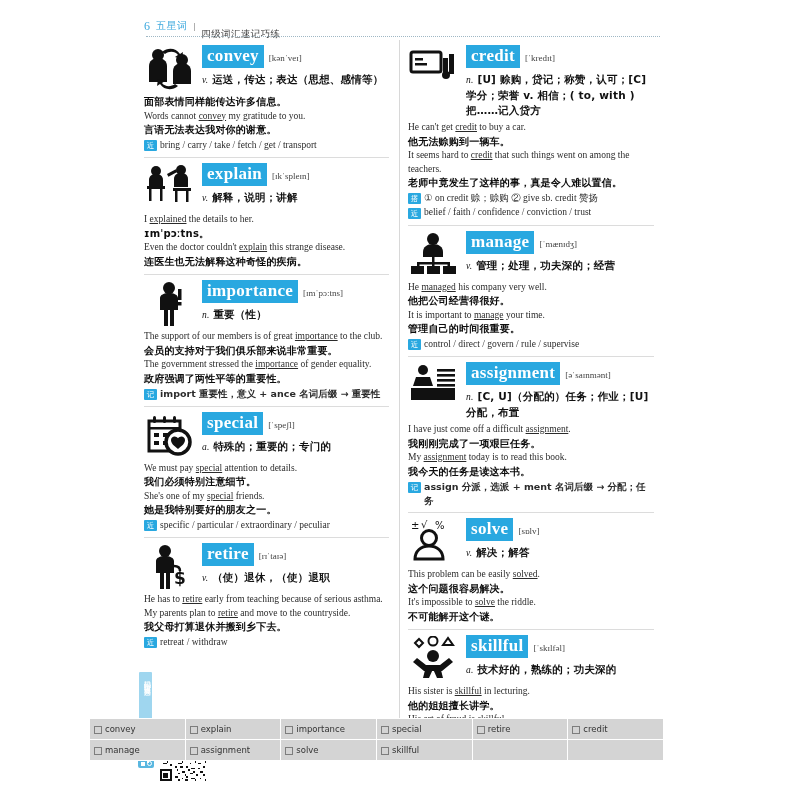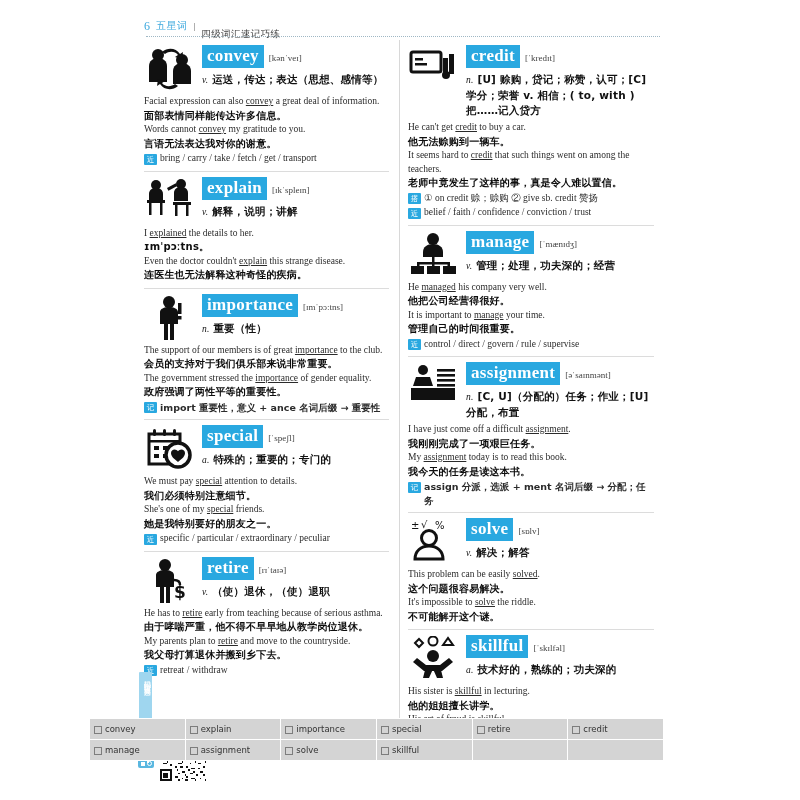--- a/index.html
+++ b/index.html
@@ -176,21 +176,20 @@
             </div>
             <div class="emeat">
               <div class="wordline">
                 <span class="word">convey</span>
                 <span class="phon">[kənˈveɪ]</span>
               </div>
               <div class="defn"><span class="pos">v.</span> <span>运送，传达；表达（思想、感情等）</span></div>
             </div>
           </div>
           <div class="ex">
-            <div class="en"><span>Facial expression can also </span><u>convey</u><span> a great deal of information.</span></div>
             <div class="cn">面部表情同样能传达许多信息。</div>
             <div class="en"><span>Words cannot </span><u>convey</u><span> my gratitude to you.</span></div>
             <div class="cn">言语无法表达我对你的谢意。</div>
             <div class="note">
                 <span class="tag">近</span>
                 <span>bring / carry / take / fetch / get / transport</span>
               </div>
           </div>
         </div>
 
@@ -315,21 +314,20 @@
             <div class="emeat">
               <div class="wordline">
                 <span class="word">retire</span>
                 <span class="phon">[rɪˈtaɪə]</span>
               </div>
               <div class="defn"><span class="pos">v.</span> <span>（使）退休，（使）退职</span></div>
             </div>
           </div>
           <div class="ex">
             <div class="en"><span>He has to </span><u>retire</u><span> early from teaching because of serious asthma.</span></div>
-            <div class="cn">由于哮喘严重，他不得不早早地从教学岗位退休。</div>
             <div class="en"><span>My parents plan to </span><u>retire</u><span> and move to the countryside.</span></div>
             <div class="cn">我父母打算退休并搬到乡下去。</div>
             <div class="note">
                 <span class="tag">近</span>
                 <span>retreat / withdraw</span>
               </div>
           </div>
         </div>
 
       </div>

